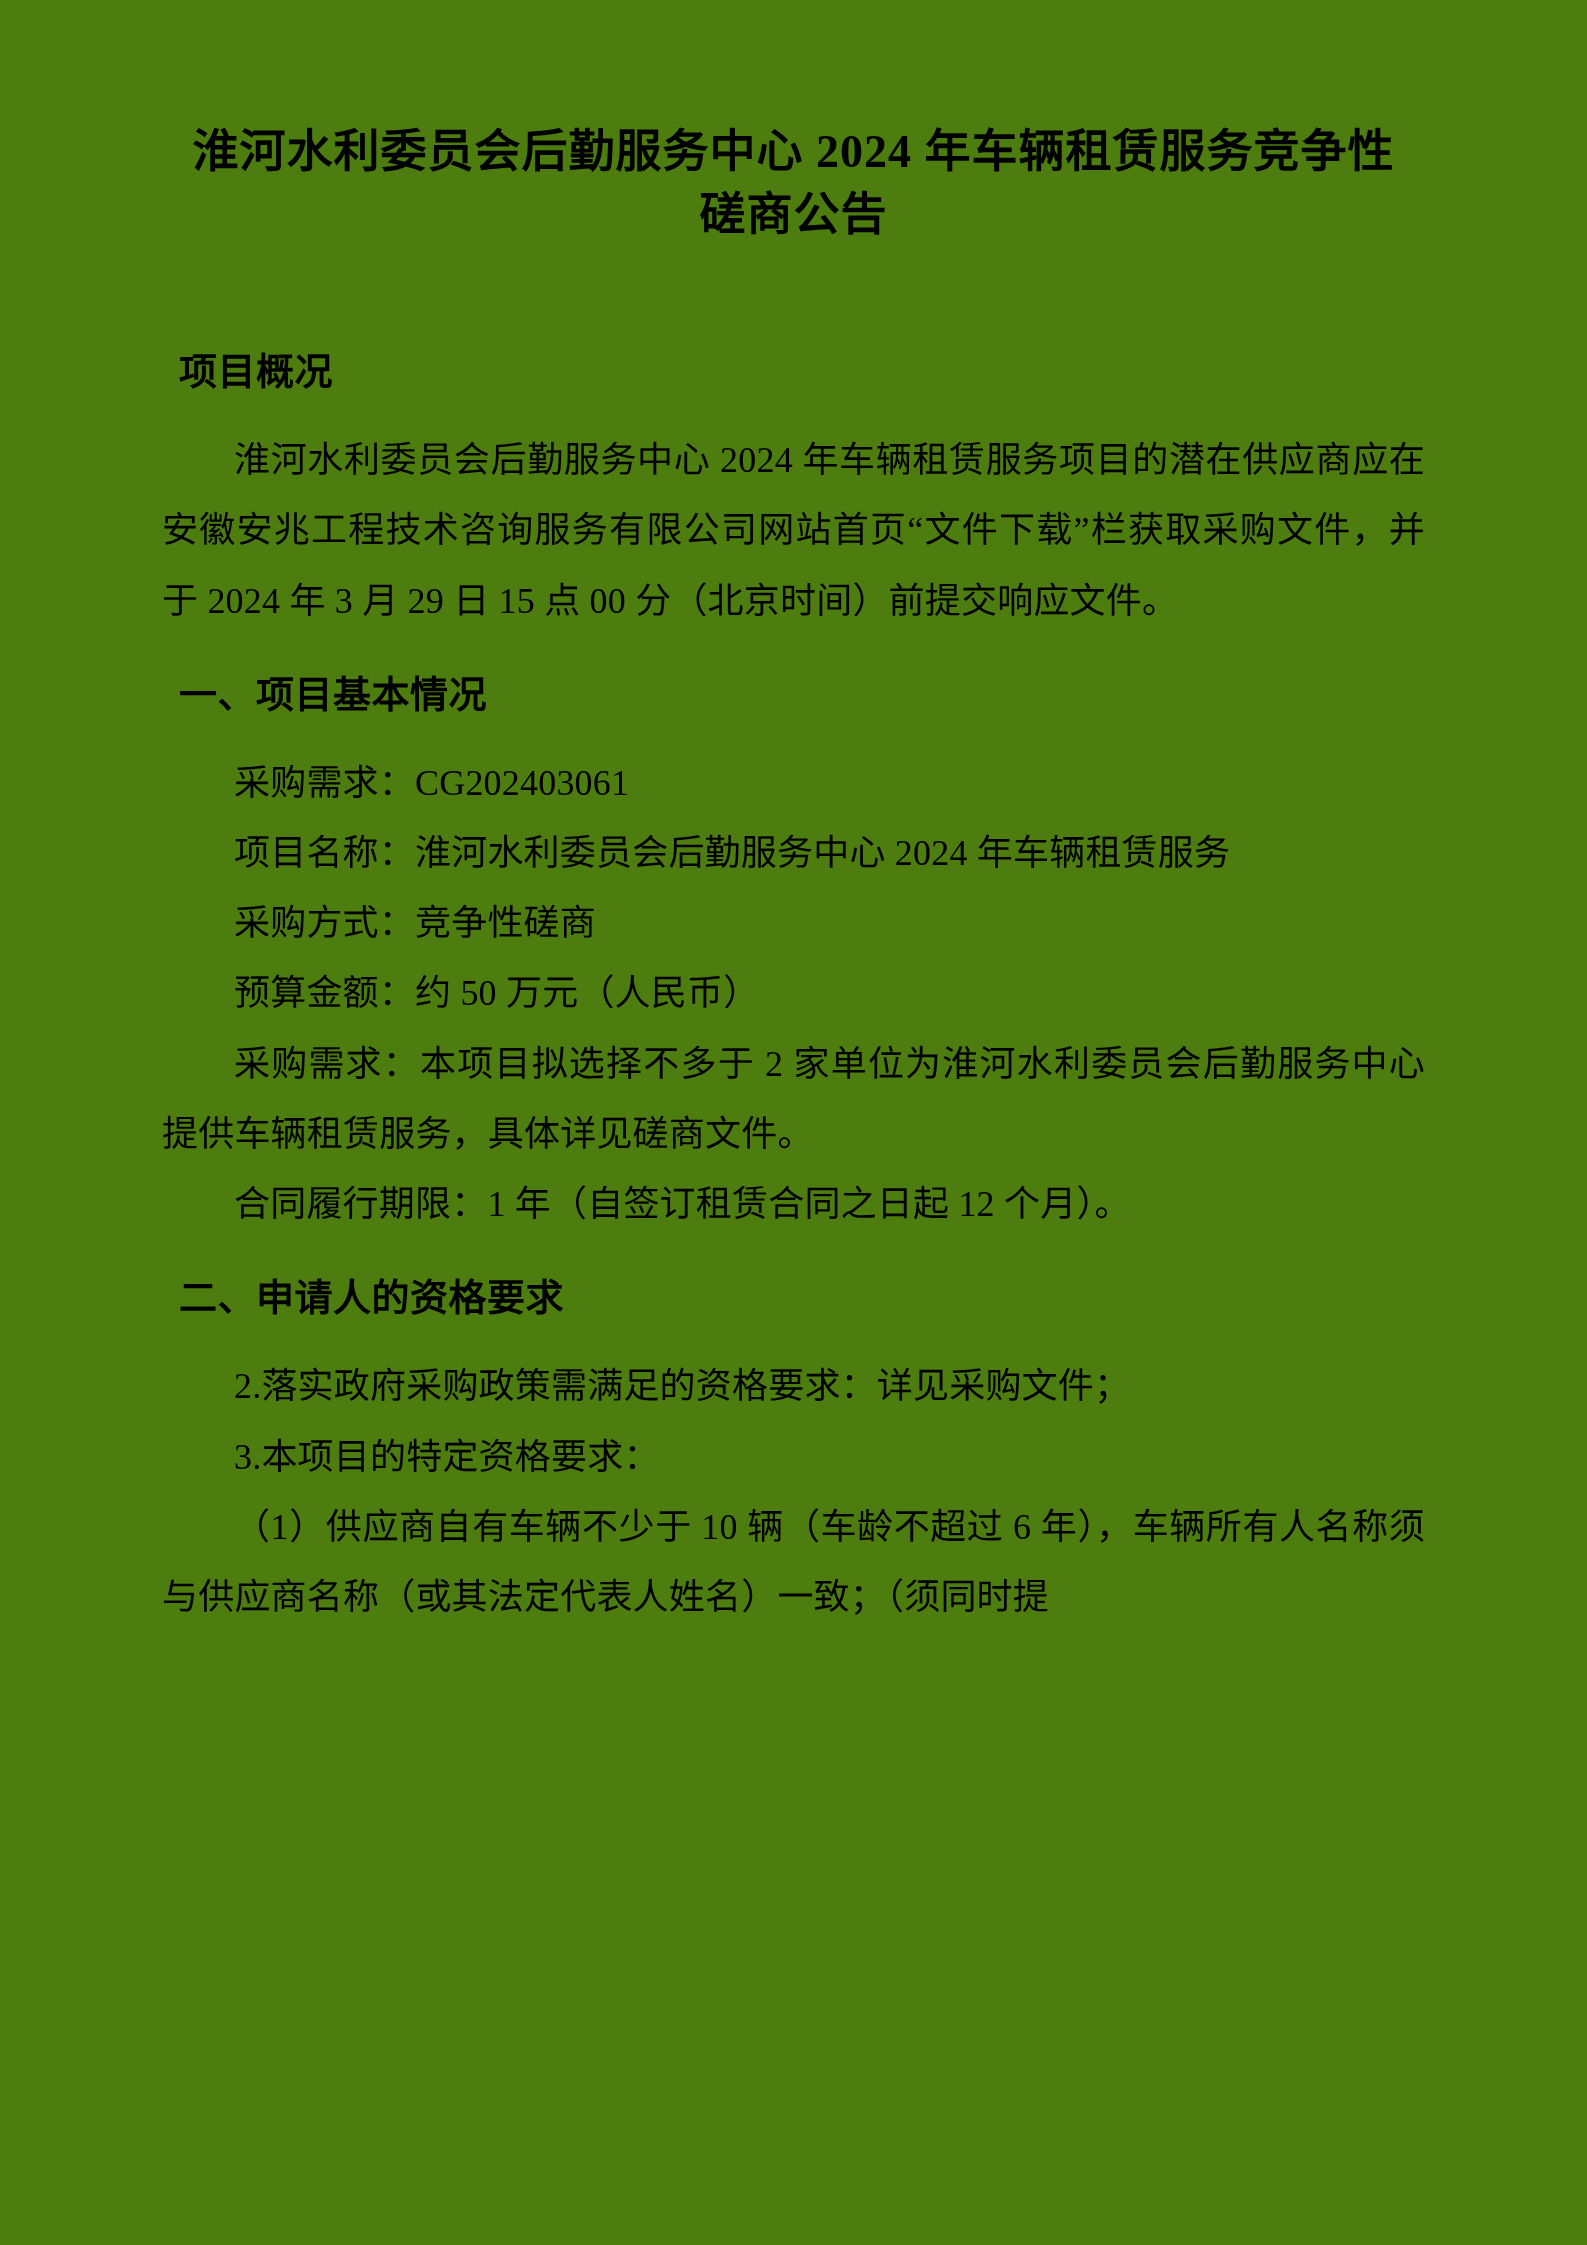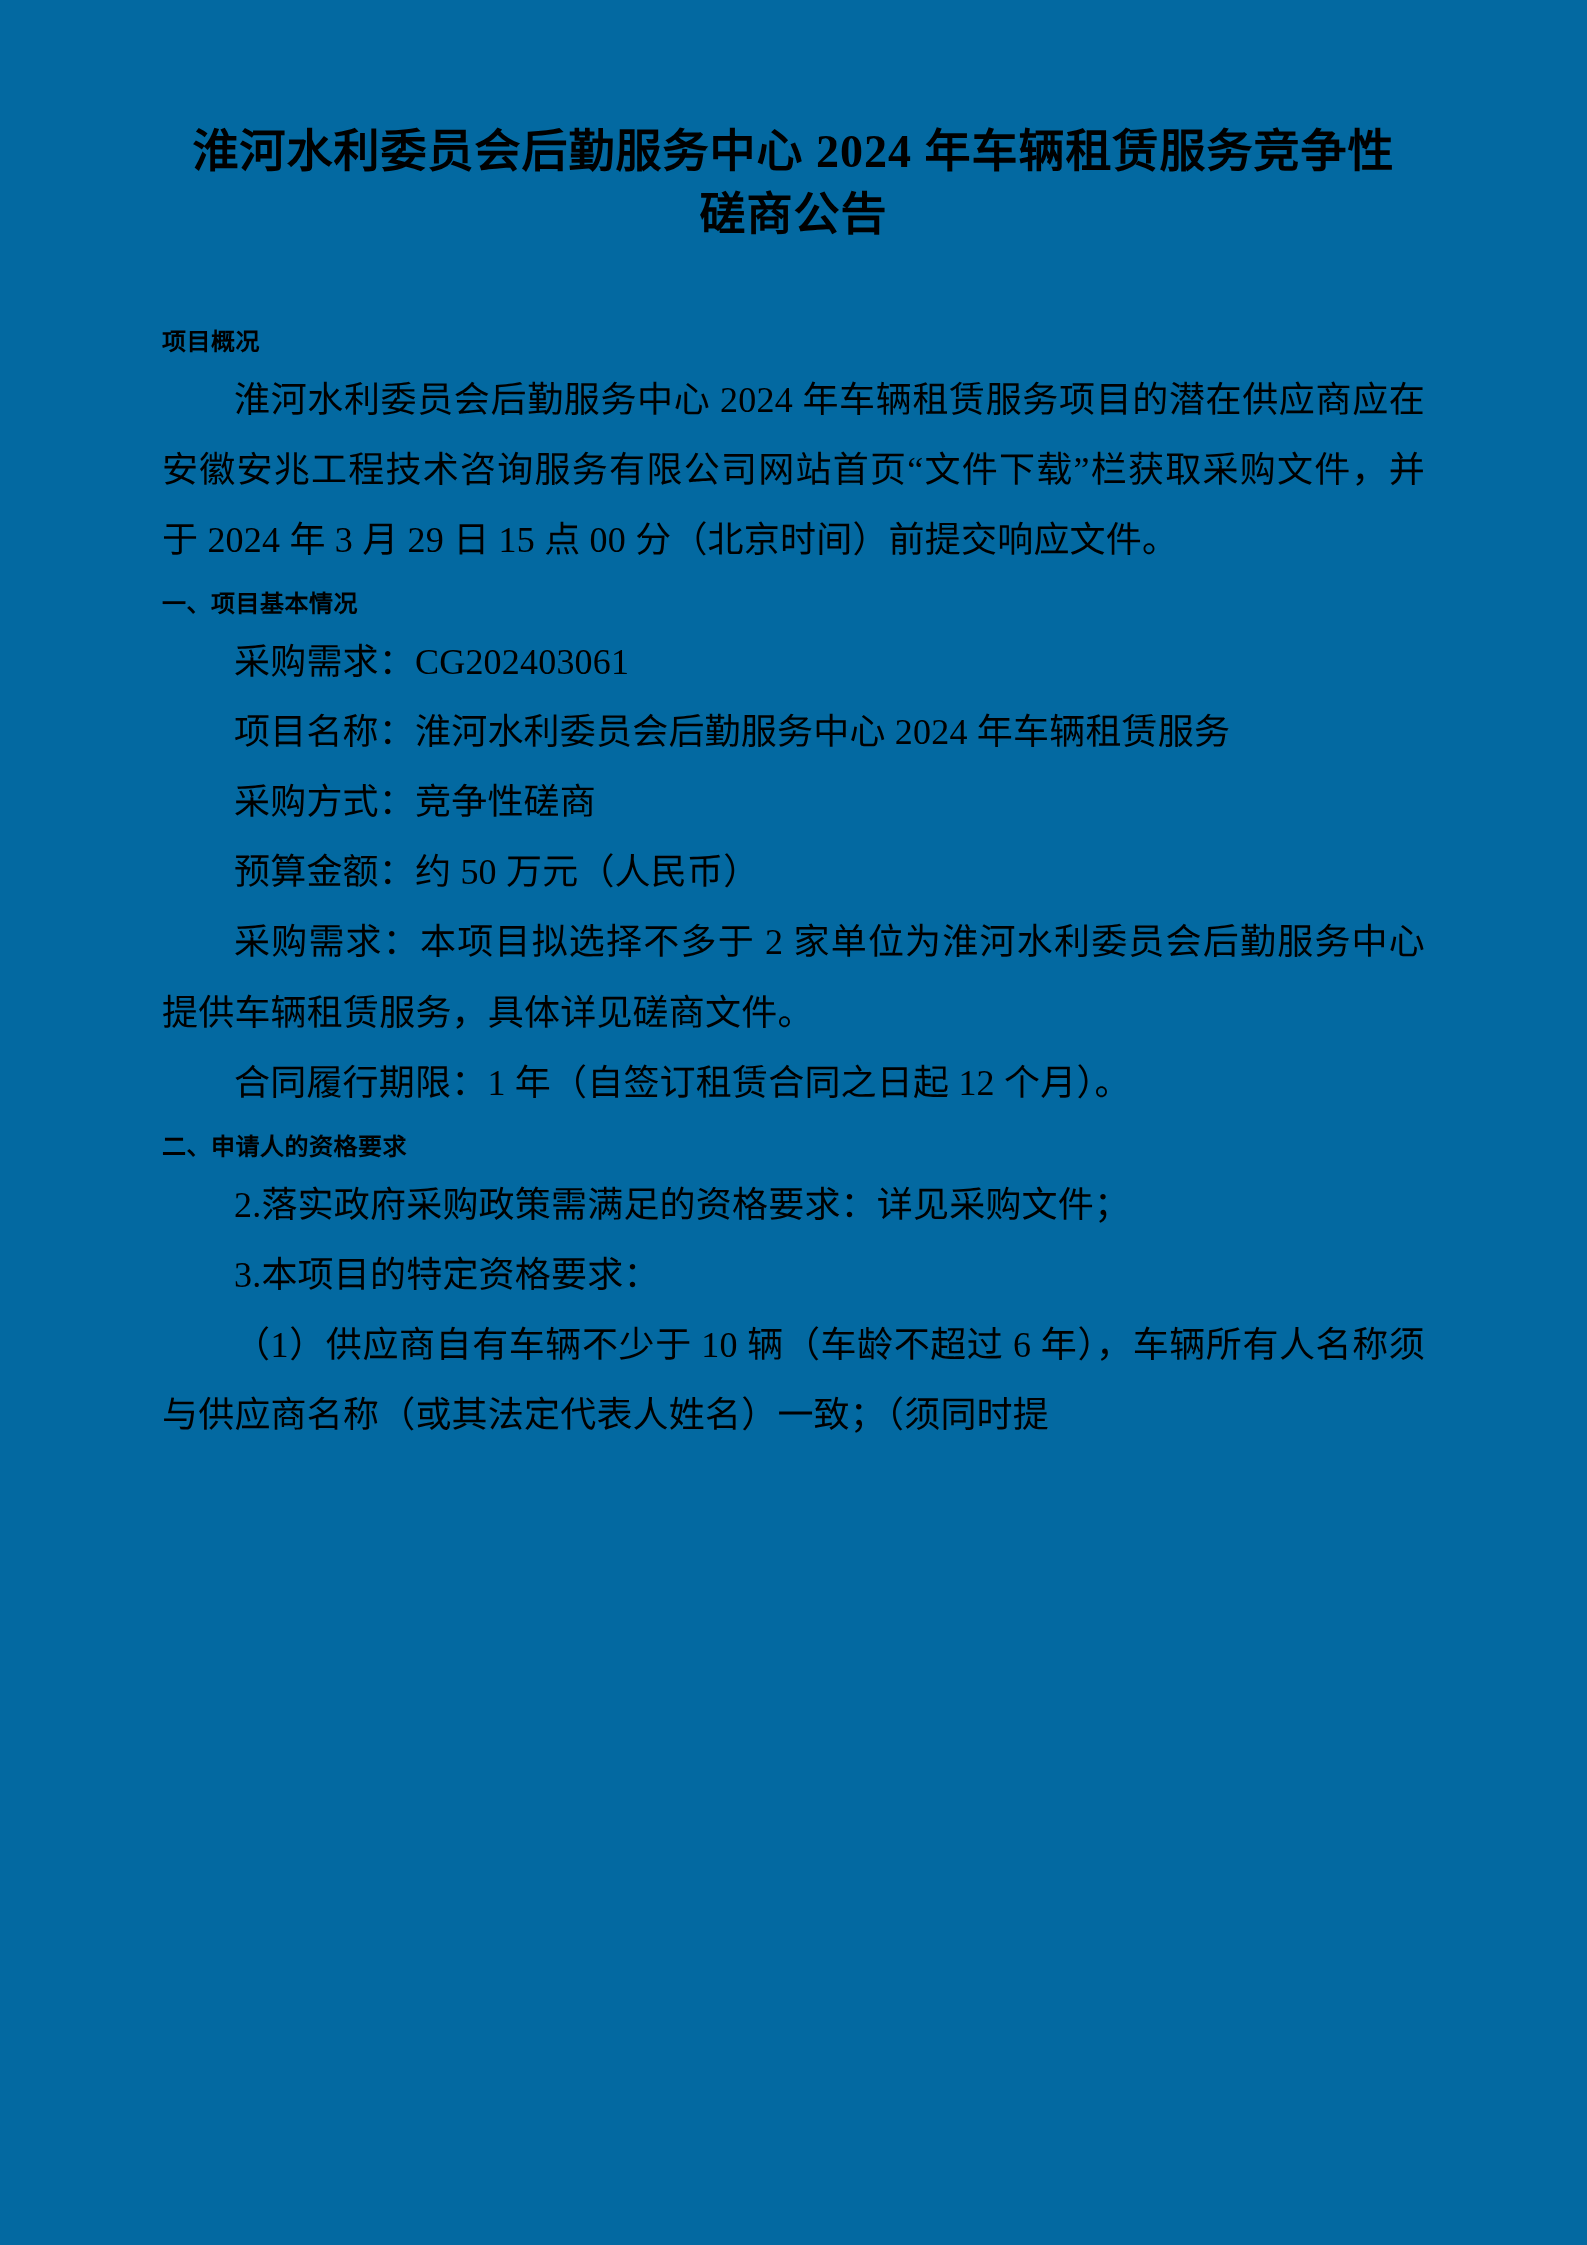--- a/index.html
+++ b/index.html
@@ -12,42 +12,42 @@
     min-height: 2245px;
     font-family: "Liberation Serif", "DejaVu Serif", serif;
     color: #000000;
     -webkit-font-smoothing: antialiased;
   }
   .page {
     width: 1587px;
     min-height: 2245px;
     box-sizing: border-box;
     padding: 120px 162px 80px 162px;
-    background: #0369a1;
+    background: #4d7c0f;
     position: relative;
   }
   .doc-title {
     font-family: "Liberation Serif", "DejaVu Serif", serif;
     font-weight: bold;
     font-size: 46px;
     line-height: 1.38;
     text-align: center;
     letter-spacing: 1px;
     margin: 0 0 0 0;
     padding: 0 30px;
   }
   .title-spacer {
     height: 72px;
   }
   .section-heading {
     font-family: "Liberation Sans", "DejaVu Sans", sans-serif;
     font-weight: bold;
-    font-size: 24px;
+    font-size: 38px;
     line-height: 1.9;
-    margin: 0;
+    margin: 17px;
     letter-spacing: 0.5px;
   }
   p.body-text {
     font-size: 36px;
     line-height: 1.95;
     margin: 0;
     text-align: justify;
     text-justify: inter-ideograph;
     text-indent: 2em;
     letter-spacing: 0.2px;

